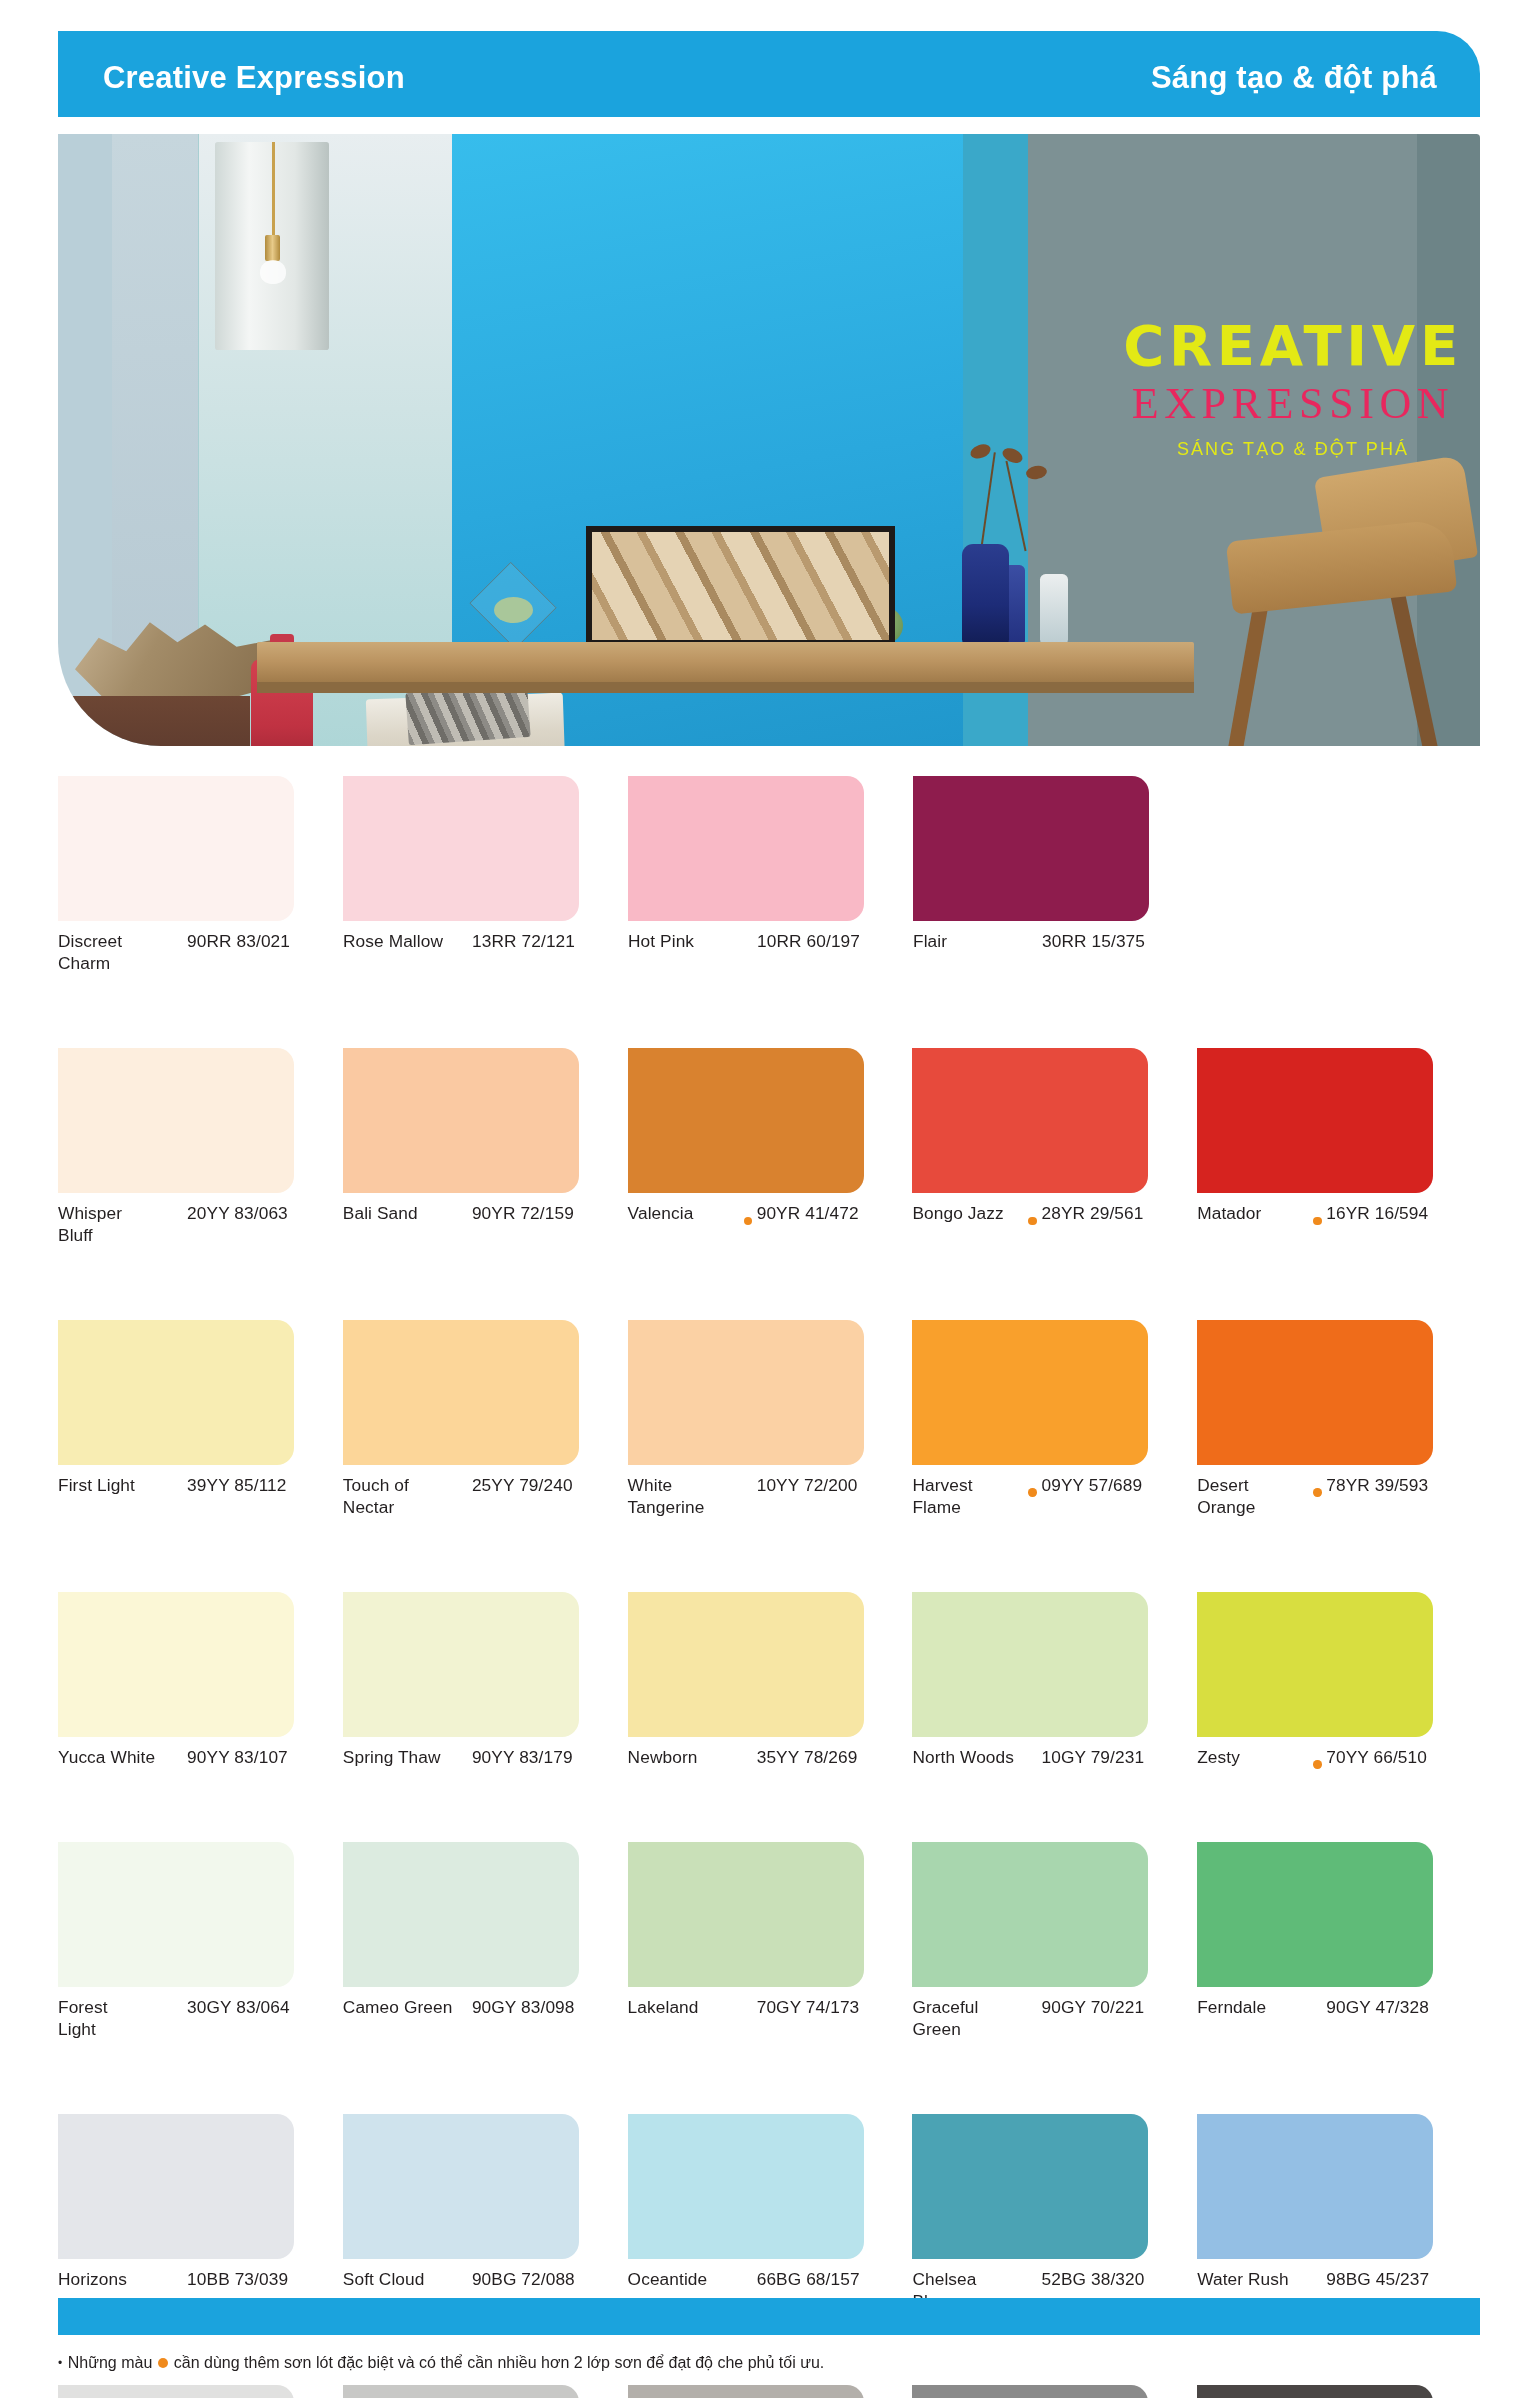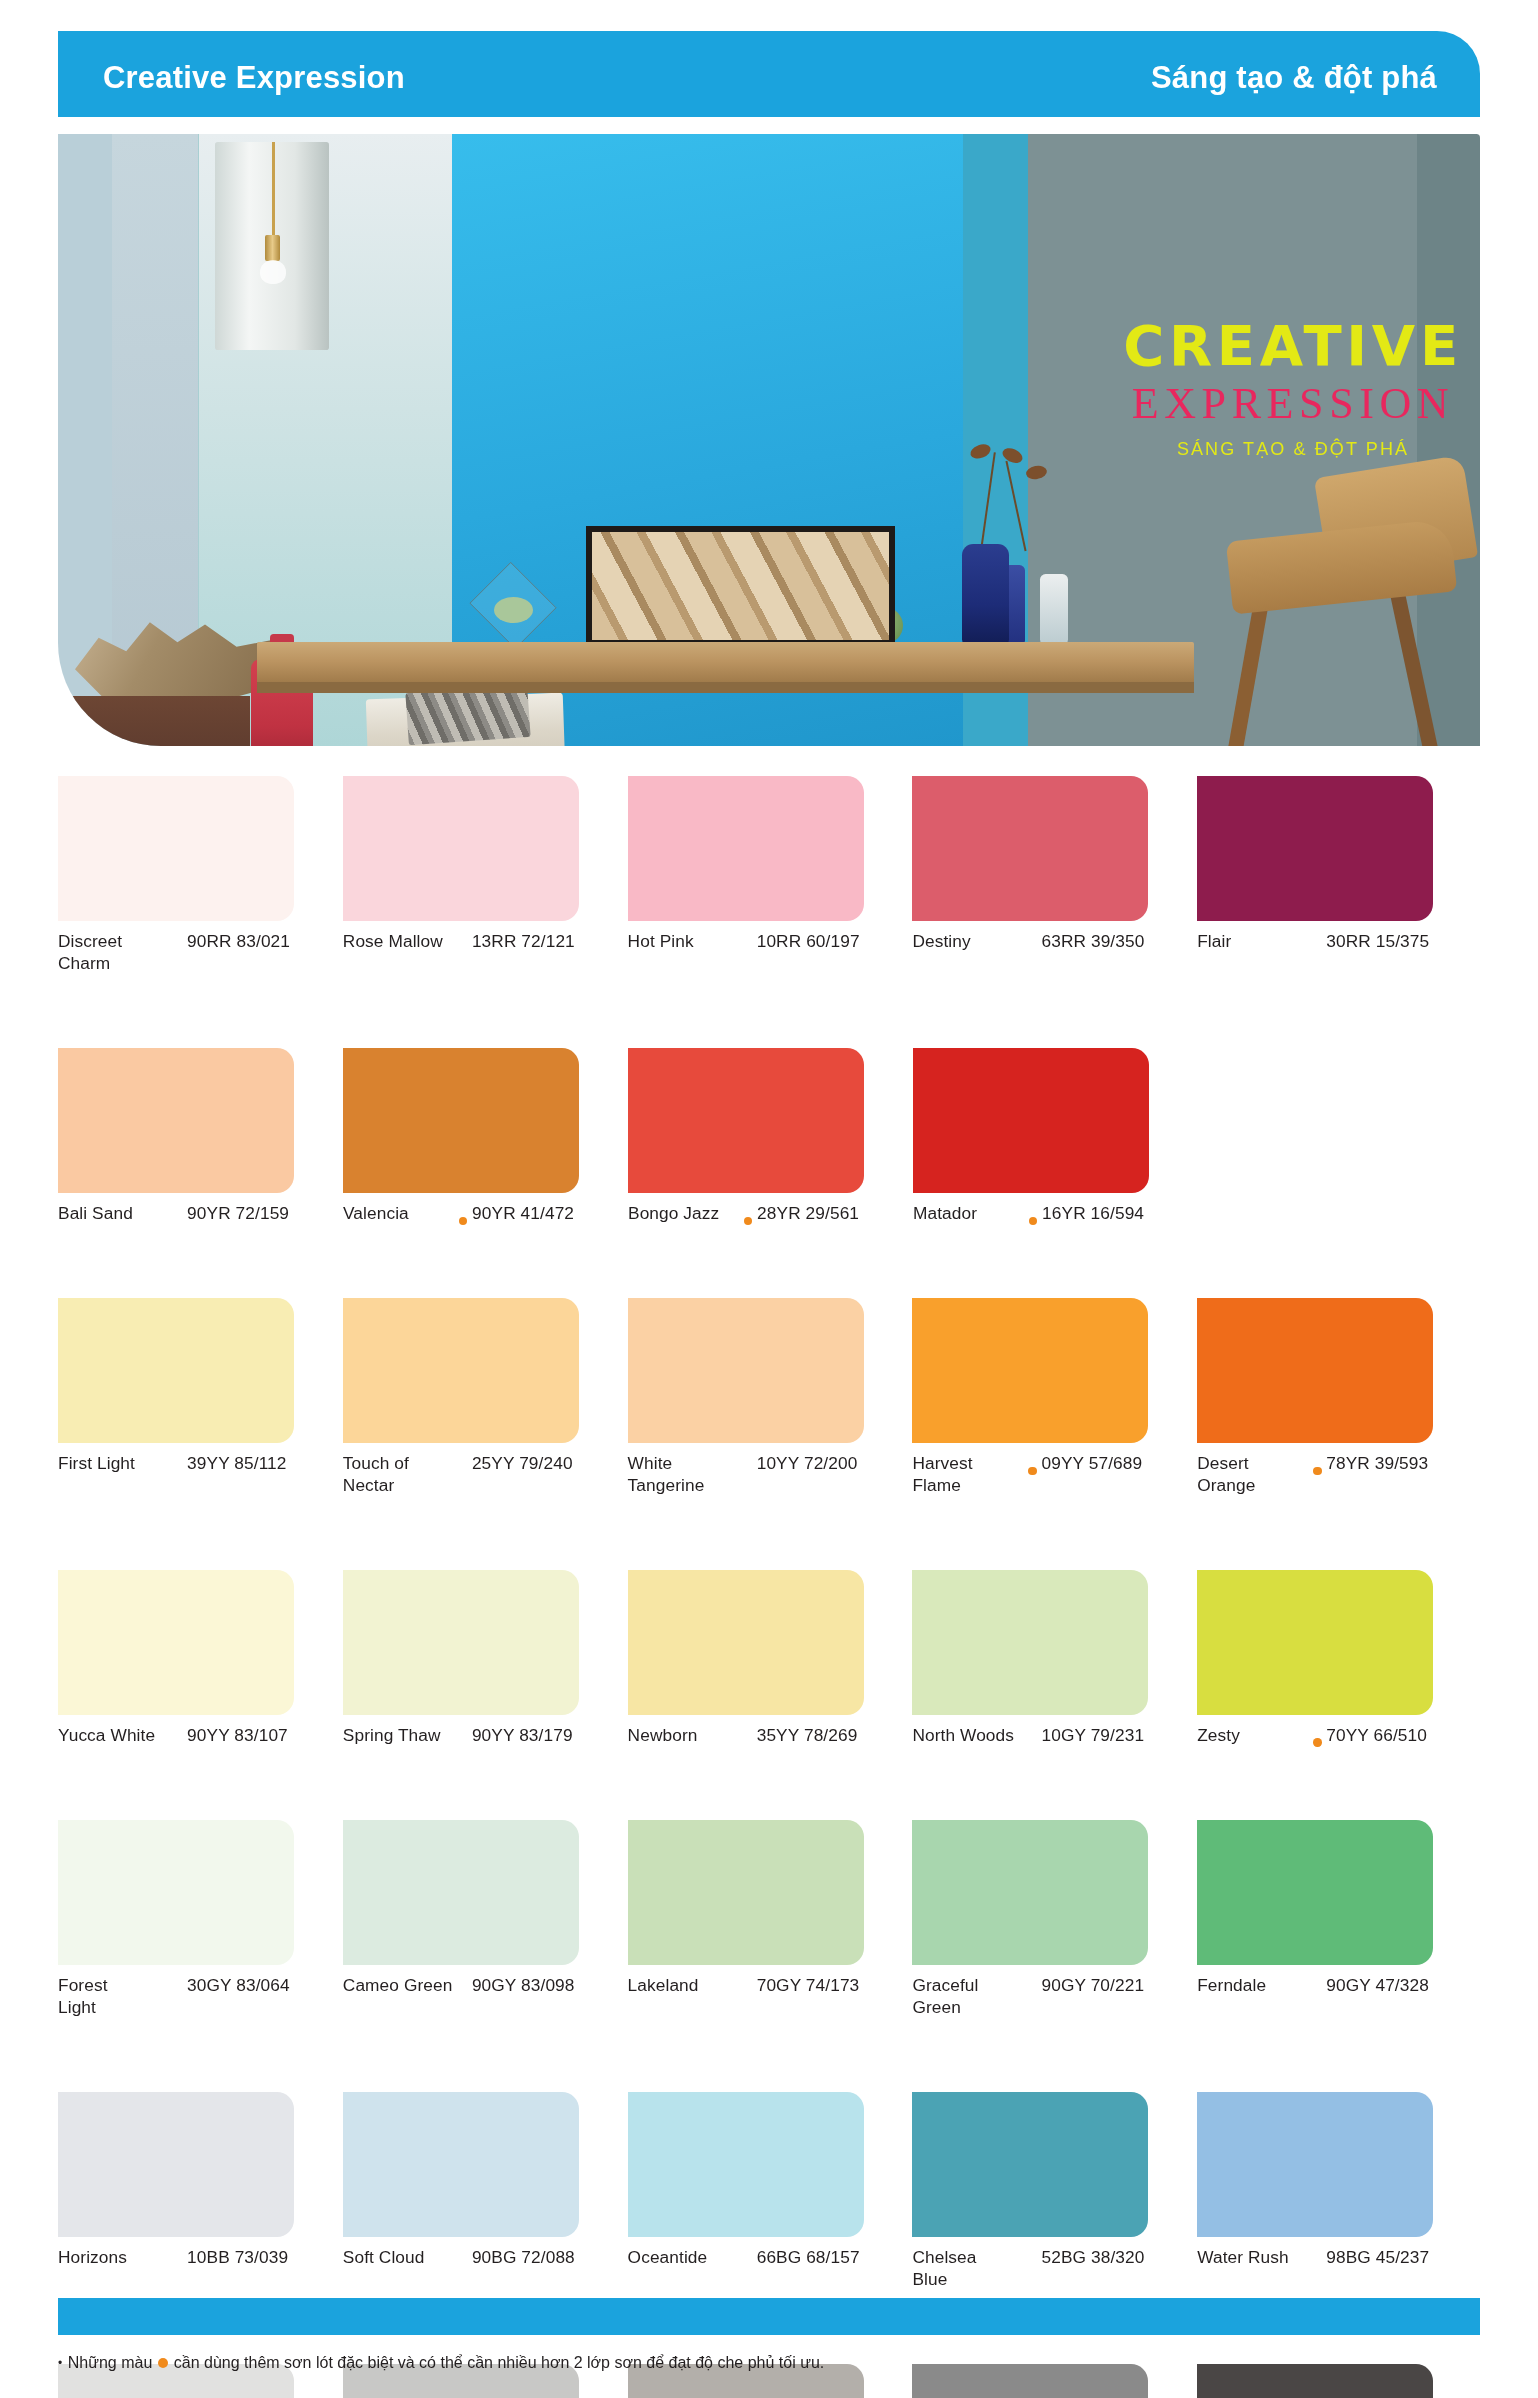--- a/index.html
+++ b/index.html
@@ -395,42 +395,42 @@
           <div class="swatch" style="background: rgb(249, 185, 198);"></div>
           <div class="meta">
             <div class="meta-name">Hot Pink</div>
             <div class="meta-code">
               <span class="dot hidden" style="background: rgb(240, 138, 28);"></span>
               <span>10RR 60/197</span>
             </div>
           </div>
         </div>
         <div class="cell">
-          <div class="swatch" style="background: rgb(220, 93, 107);"></div>
-          <div class="meta">
-            <div class="meta-name">Destiny</div>
-            <div class="meta-code">
-              <span class="dot hidden" style="background: rgb(240, 138, 28);"></span>
-              <span>63RR 39/350</span>
-            </div>
-          </div>
-        </div>
-        <div class="cell">
           <div class="swatch" style="background: rgb(142, 28, 77);"></div>
           <div class="meta">
             <div class="meta-name">Flair</div>
             <div class="meta-code">
               <span class="dot hidden" style="background: rgb(240, 138, 28);"></span>
               <span>30RR 15/375</span>
             </div>
           </div>
         </div>
       </div>
       <div class="row-spacer"></div>
       <div class="row">
+        <div class="cell">
+          <div class="swatch" style="background: rgb(253, 238, 222);"></div>
+          <div class="meta">
+            <div class="meta-name">Whisper<br>Bluff</div>
+            <div class="meta-code">
+              <span class="dot hidden" style="background: rgb(240, 138, 28);"></span>
+              <span>20YY 83/063</span>
+            </div>
+          </div>
+        </div>
         <div class="cell">
           <div class="swatch" style="background: rgb(250, 201, 162);"></div>
           <div class="meta">
             <div class="meta-name">Bali Sand</div>
             <div class="meta-code">
               <span class="dot hidden" style="background: rgb(240, 138, 28);"></span>
               <span>90YR 72/159</span>
             </div>
           </div>
         </div>

